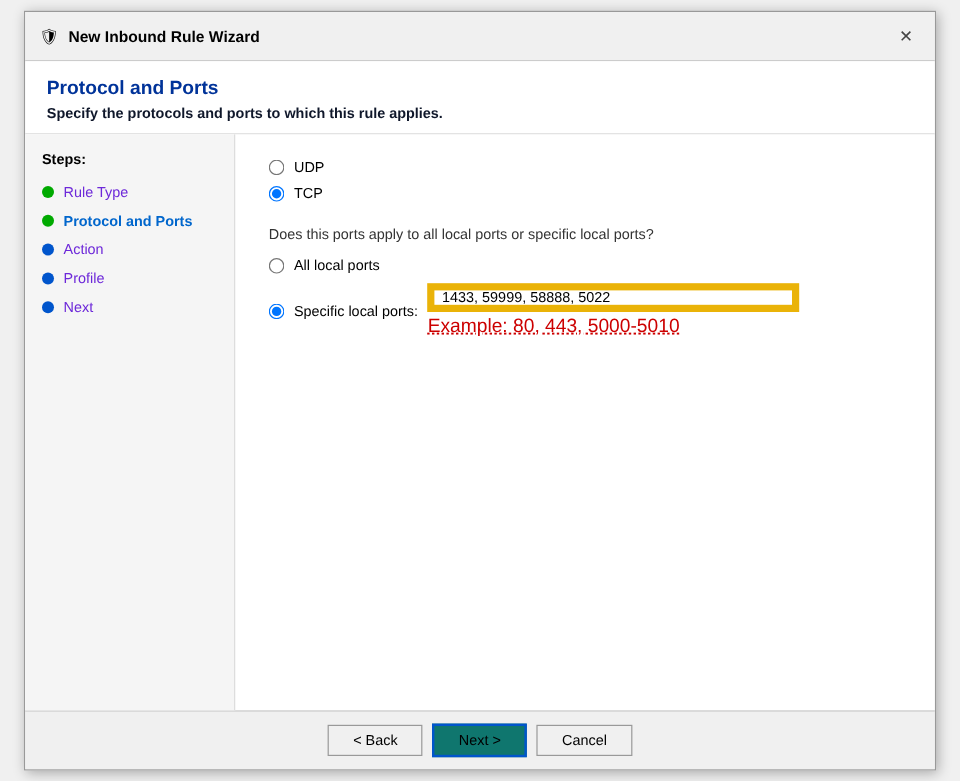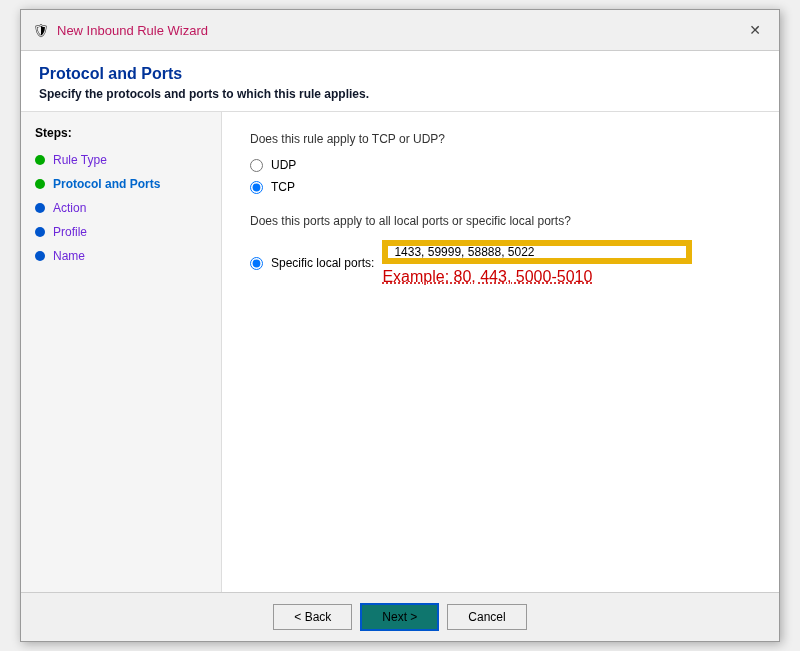--- a/index.html
+++ b/index.html
@@ -33,22 +33,22 @@
     }
     .title-icon {
       width: 16px;
       height: 16px;
       display: flex;
       align-items: center;
       justify-content: center;
     }
     .title-text {
       font-size: 13px;
-      font-weight: 400;
-      color: #be185d;
+      font-weight: 700;
+      color: #000000;
     }
     .close-btn {
       width: 24px;
       height: 24px;
       display: flex;
       align-items: center;
       justify-content: center;
       cursor: pointer;
       font-size: 14px;
       color: #444;
@@ -73,21 +73,21 @@
       font-weight: bold;
     }
 
     .content-area {
       display: flex;
       background: #fff;
       min-height: 480px;
     }
 
     .sidebar {
-      width: 201px;
+      width: 175px;
       background: #f5f5f5;
       border-right: 1px solid #ddd;
       padding: 14px 0;
     }
     .steps-label {
       font-size: 12px;
       font-weight: 700;
       color: #000;
       padding: 0 14px 8px 14px;
     }
@@ -227,42 +227,45 @@
       <div class="step-item">
         <span class="step-dot dot-blue"></span>
         <span class="step-label">Action</span>
       </div>
       <div class="step-item">
         <span class="step-dot dot-blue"></span>
         <span class="step-label">Profile</span>
       </div>
       <div class="step-item">
         <span class="step-dot dot-blue"></span>
-        <span class="step-label">Name</span>
+        <span class="step-label">Next</span>
       </div>
     </div>
 
     <div class="main-content">
 
-      <div class="section-question">Does this rule apply to TCP or UDP?</div>
       <div class="radio-group">
         <div class="radio-item">
           <input type="radio" name="protocol" id="udp" style="">
           <label class="radio-label" for="udp">UDP</label>
         </div>
         <div class="radio-item">
           <input type="radio" name="protocol" id="tcp" checked="" style="">
           <label class="radio-label" for="tcp">TCP</label>
         </div>
       </div>
 
       <div class="divider-section">
         <div class="section-question">Does this ports apply to all local ports or specific local ports?</div>
         <div class="radio-group ports-section">
           <div class="radio-item">
+            <input type="radio" name="ports" id="allports" style="">
+            <label class="radio-label" for="allports">All local ports</label>
+          </div>
+          <div class="radio-item">
             <input type="radio" name="ports" id="specificports" checked="" style="">
             <label class="radio-label" for="specificports">Specific local ports:</label>
             <div class="ports-input-wrapper">
               <input type="text" class="ports-input" value="1433, 59999, 58888, 5022" style="">
               <span class="example-text">Example: 80, 443, 5000-5010</span>
             </div>
           </div>
         </div>
       </div>
     </div>

